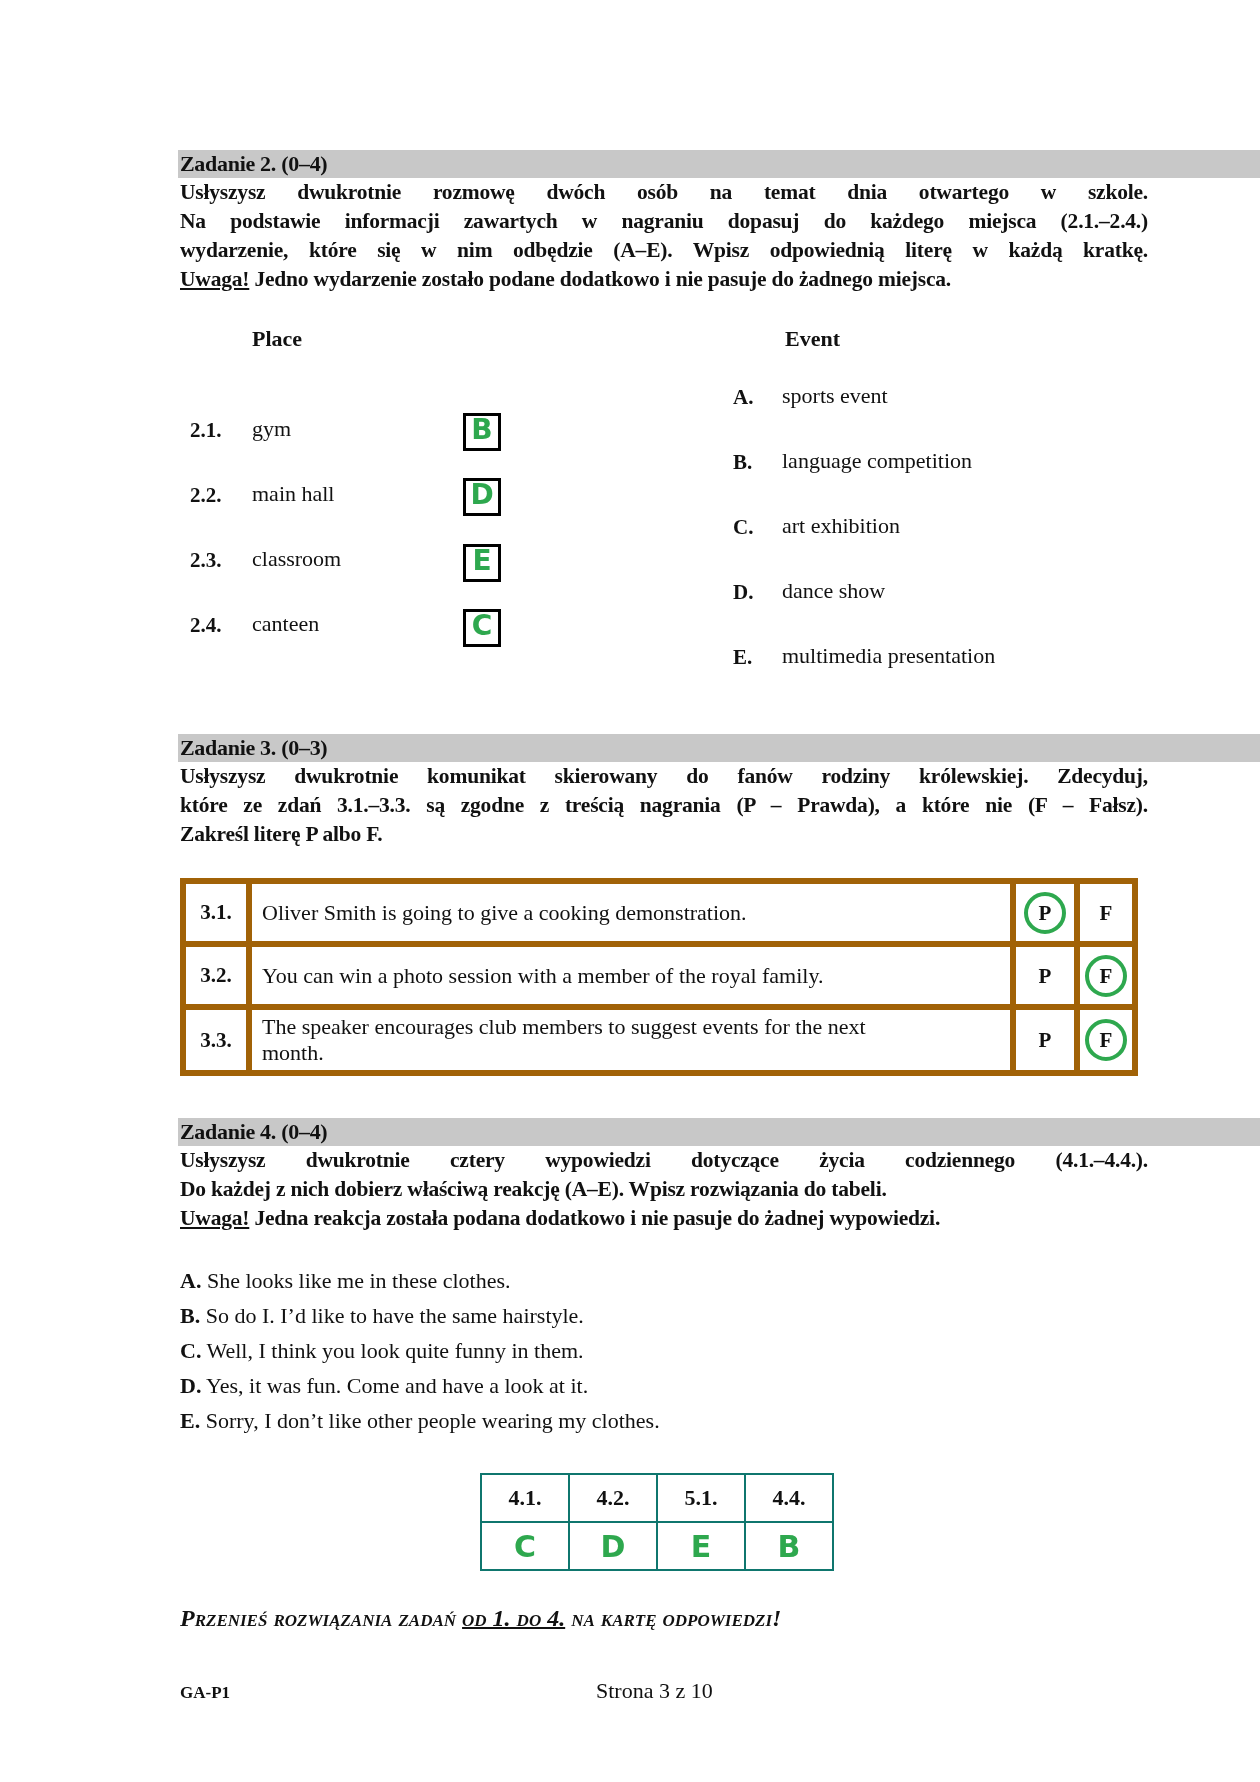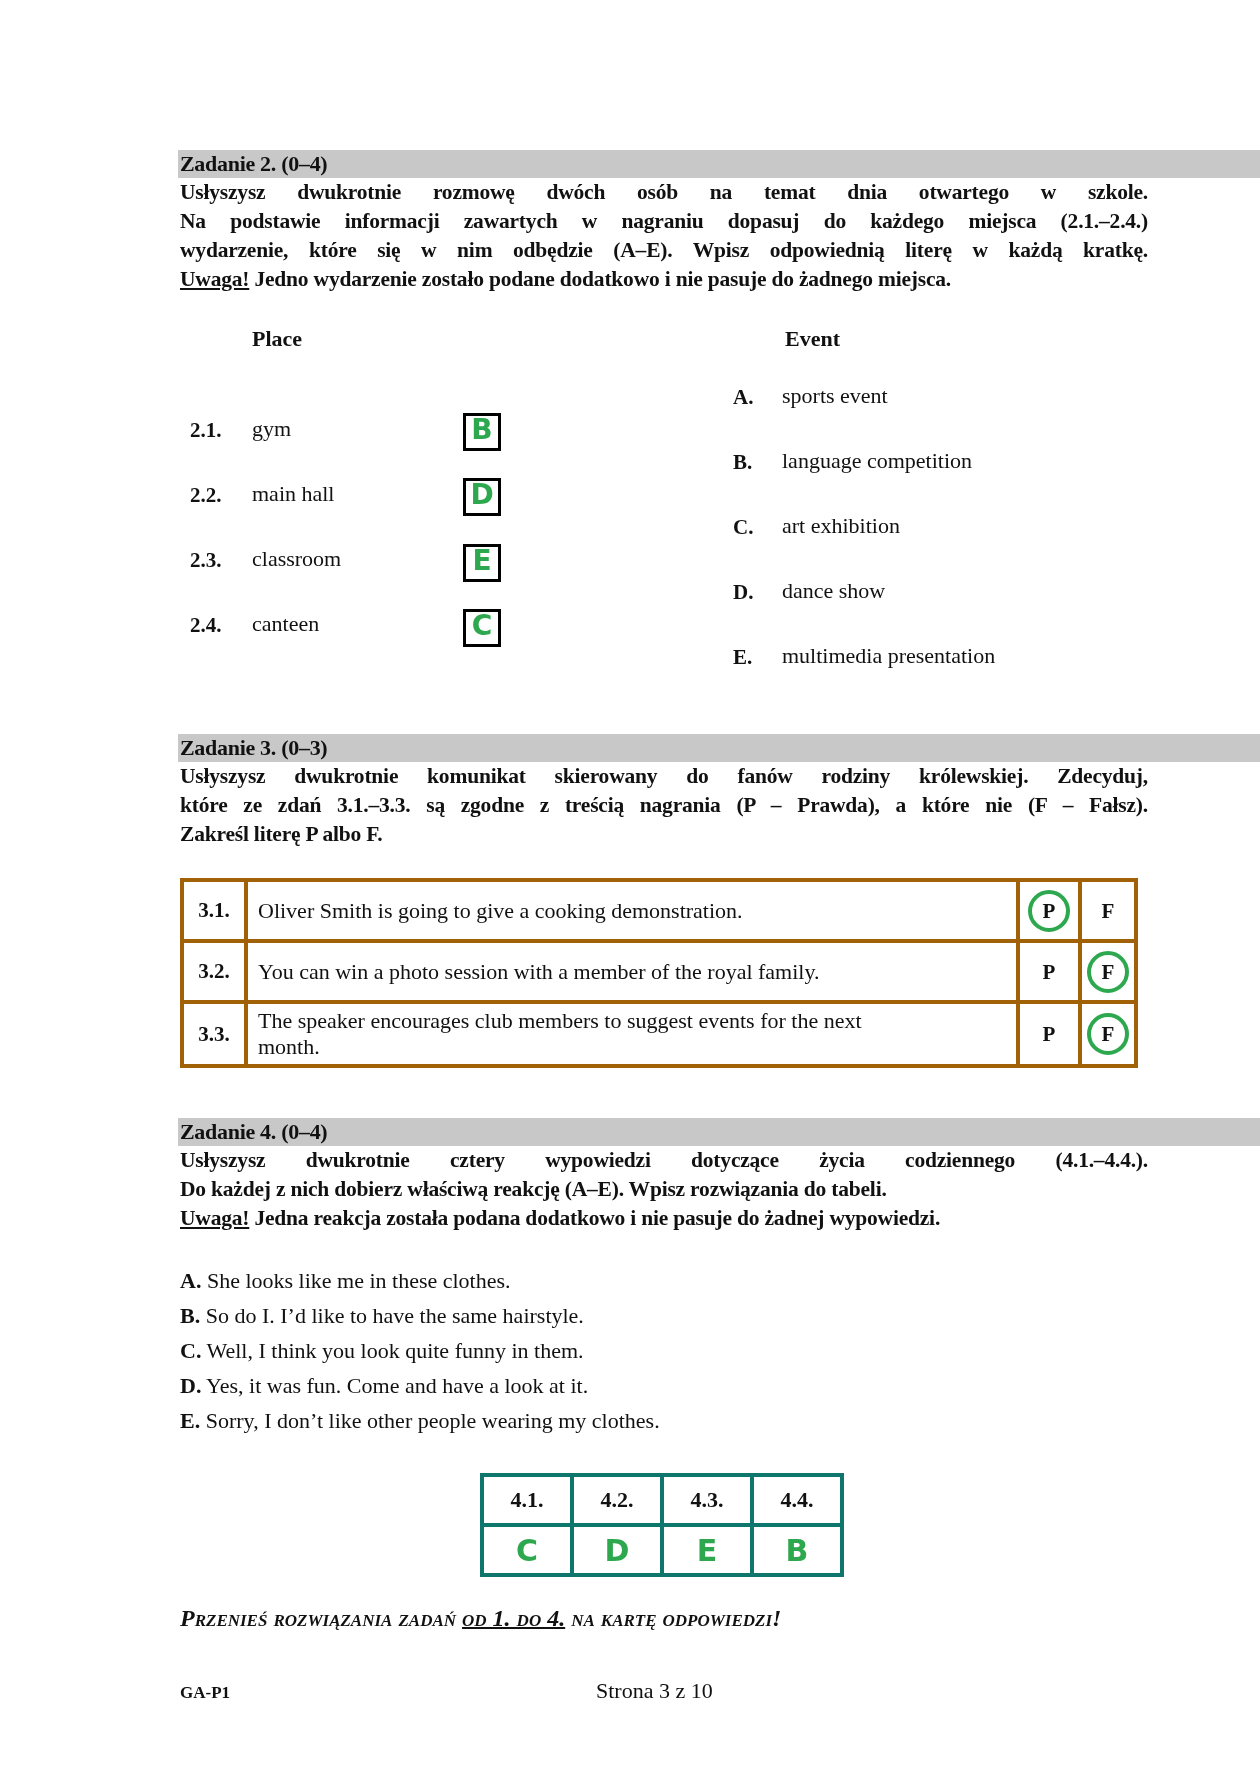--- a/index.html
+++ b/index.html
@@ -9,29 +9,29 @@
   .hdr span { position:absolute; left:2px; top:1px; font-family:"Liberation Serif", serif; font-weight:bold; font-size:22px; letter-spacing:-0.3px; }
   .instr { position:absolute; left:180px; width:968px; font-family:"Liberation Serif", serif; font-weight:bold; font-size:21.5px; line-height:29px; letter-spacing:-0.2px; }
   .instr .l { display:block; white-space:nowrap; }
   .instr .j { text-align:justify; text-align-last:justify; }
   .u { text-decoration:underline; }
   .lbl-b { font-family:"Liberation Serif", serif; font-weight:bold; font-size:21px; }
   .txt { font-family:"Liberation Serif", serif; font-size:22px; }
   .ans-box { position:absolute; width:32px; height:32px; border:3px solid #000; }
   .ans-box span { position:absolute; left:0; right:0; top:-3px; text-align:center; font-family:"DejaVu Sans", sans-serif; font-weight:bold; font-size:28px; color:#2ea84e; }
   table.tf { position:absolute; left:180px; top:878px; width:958px; border-collapse:collapse; }
-  table.tf td { border:4px solid #a16207; font-family:"Liberation Serif", serif; font-size:22px; height:57px; padding:0; }
+  table.tf td { border:6px solid #a16207; font-family:"Liberation Serif", serif; font-size:22px; height:57px; padding:0; }
   table.tf td.num { width:60px; text-align:center; font-weight:bold; font-size:21px; }
   table.tf td.stmt { padding-left:10px; line-height:26px; }
   table.tf td.opt { width:58px; text-align:center; font-weight:bold; font-size:21px; position:relative; }
   table.tf td.opt.f { width:52px; }
   .circ { display:inline-block; width:34px; height:34px; line-height:34px; border:4px solid #2ea84e; border-radius:50%; box-sizing:content-box; }
   .nocirc { display:inline-block; width:34px; height:34px; line-height:34px; border:4px solid transparent; }
   table.ans4 { position:absolute; left:480px; top:1473px; border-collapse:collapse; }
-  table.ans4 td { border:4px solid #0f766e; width:86px; text-align:center; padding:0; }
+  table.ans4 td { border:2px solid #0f766e; width:86px; text-align:center; padding:0; }
   table.ans4 tr.h td { height:46px; font-family:"Liberation Serif", serif; font-weight:bold; font-size:22px; }
   table.ans4 tr.a td { height:46px; font-family:"DejaVu Sans", sans-serif; font-weight:bold; font-size:30px; color:#2ea84e; }
   .reactions { position:absolute; left:180px; top:1263px; font-family:"Liberation Serif", serif; font-size:22px; line-height:35px; }
   .reactions b { font-weight:bold; }
   .transfer { position:absolute; left:180px; top:1605px; font-family:"Liberation Serif", serif; font-style:italic; font-weight:bold; font-size:24px; }
   .transfer .sc { font-variant:small-caps; }
   .transfer .ul { text-decoration:underline; text-decoration-thickness:2px; }
   .footer-code { position:absolute; left:180px; top:1683px; font-family:"Liberation Serif", serif; font-weight:bold; font-size:17px;text-align:right; }
   .footer-page { position:absolute; left:596px; top:1678px; font-family:"Liberation Serif", serif; font-size:22px; }
 </style>
@@ -148,21 +148,21 @@
   <div><b>C.</b><span> Well, I think you look quite funny in them.</span></div>
   <div><b>D.</b><span> Yes, it was fun. Come and have a look at it.</span></div>
   <div><b>E.</b><span> Sorry, I don’t like other people wearing my clothes.</span></div>
 </div>
 
 <table class="ans4">
   <tbody>
       <tr class="h">
     <td>4.1.</td>
     <td>4.2.</td>
-    <td>4.3.</td>
+    <td>5.1.</td>
     <td>4.4.</td>
   </tr>
   <tr class="a">
     <td>C</td>
     <td>D</td>
     <td>E</td>
     <td>B</td>
   </tr>
 </tbody>
   </table>

